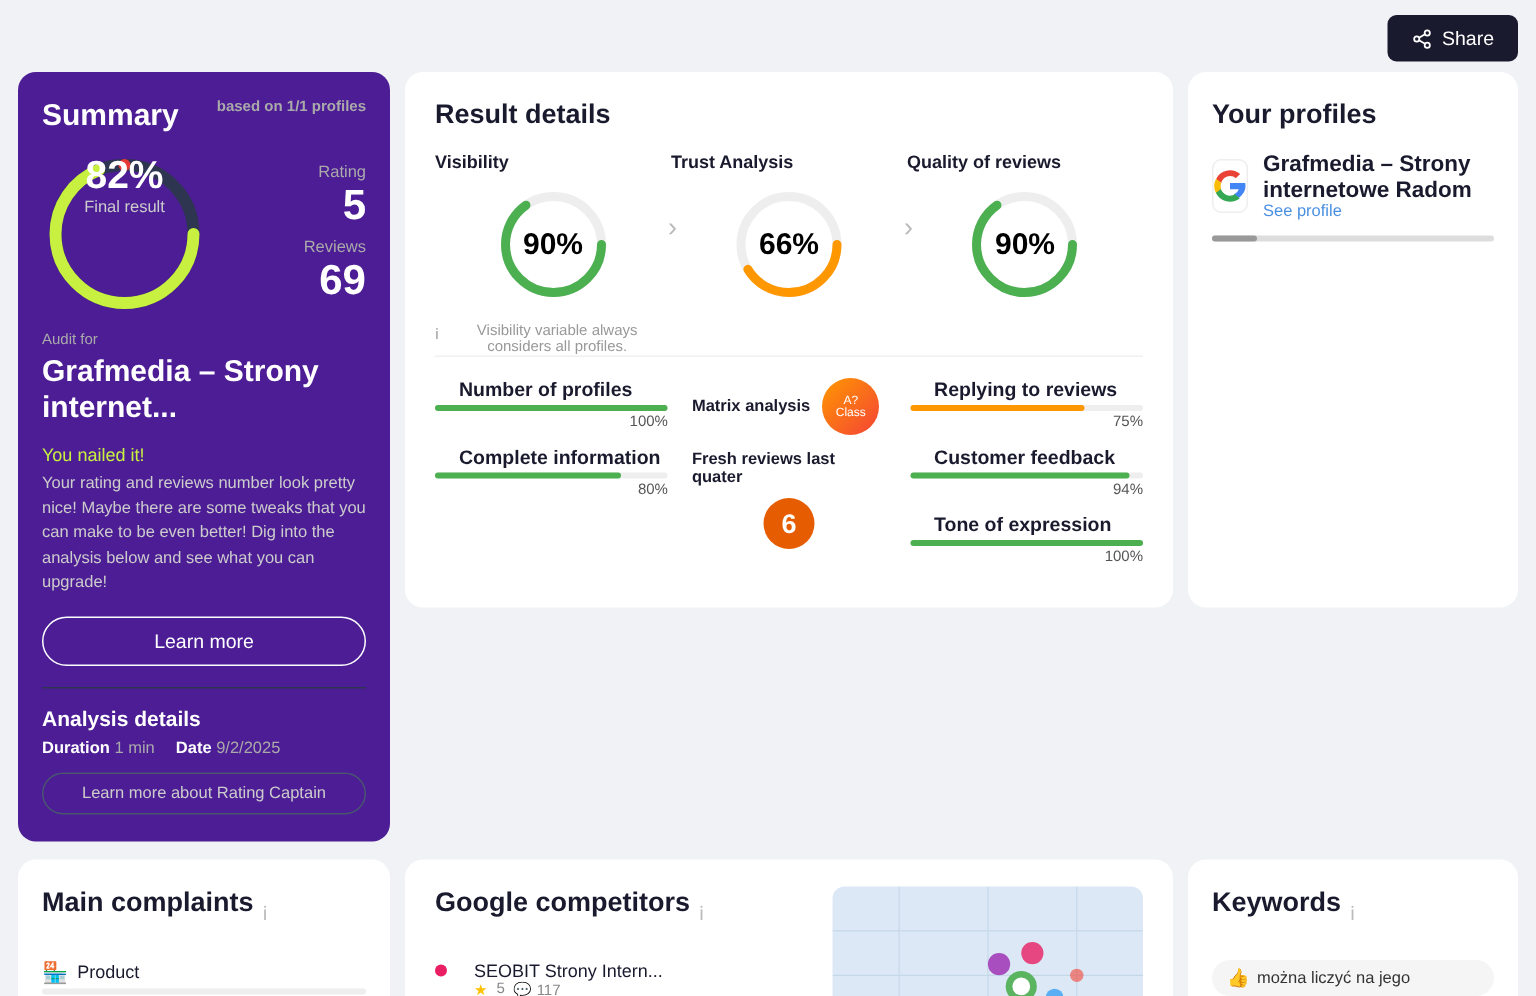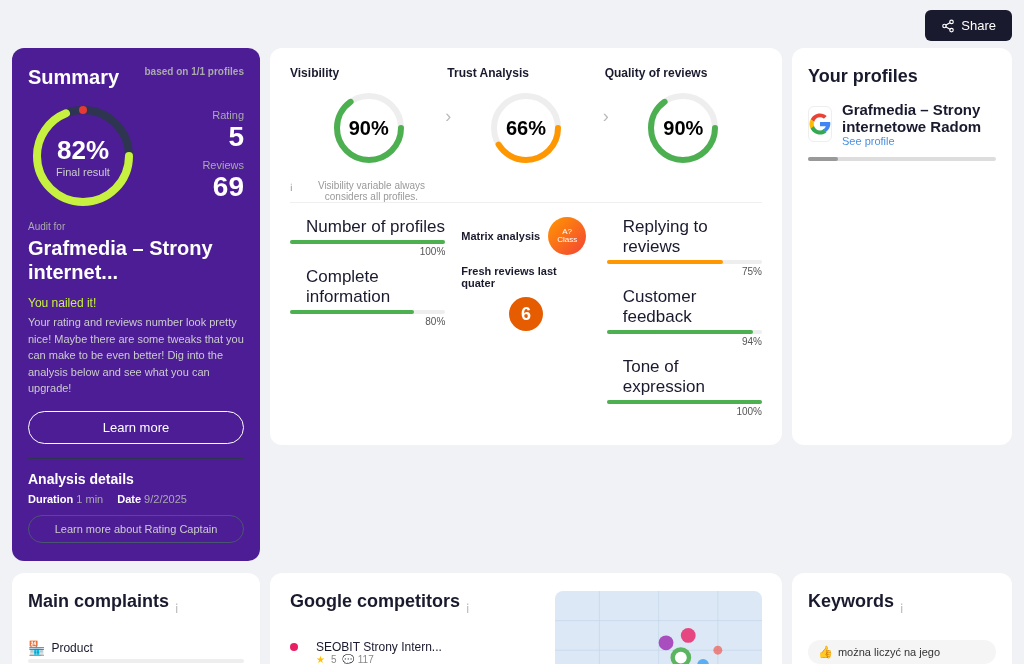--- a/index.html
+++ b/index.html
@@ -56,21 +56,20 @@
     .summary-title { font-size: 20px; font-weight: 700; margin-bottom: 2px; }
     .based-on { font-size: 10px; color: #aaa; text-align: right; font-weight: bold; }
     .summary-header-row { display: flex; justify-content: space-between; align-items: flex-start; margin-bottom: 10px; }
 
     .gauge-area { display: flex; justify-content: space-between; align-items: center; margin-bottom: 10px; }
     .gauge-circle {
       width: 110px;
       height: 110px;
       position: relative;
       display: flex;
-      align-items: center;
       justify-content: center;
     }
     .gauge-circle svg { position: absolute; top: 0; left: 0; }
     .gauge-text { text-align: center; z-index: 1; }
     .gauge-percent { font-size: 26px; font-weight: 800; color: #fff; }
     .gauge-label { font-size: 11px; color: #ccc; }
 
     .rating-reviews { text-align: right; }
     .rating-label { font-size: 11px; color: #aaa; }
     .rating-value { font-size: 28px; font-weight: 800; color: #fff; }
@@ -144,21 +143,21 @@
     .circle-gauge-text { font-size: 20px; font-weight: 700; z-index: 1; }
 
     .visibility-note { font-size: 10px; color: #999; text-align: center; margin-top: 4px; display: flex; align-items: flex-start; gap: 3px; }
 
     .result-bottom { display: flex; gap: 16px; }
     .result-left { flex: 1.2; }
     .result-middle { flex: 1; }
     .result-right { flex: 1.2; }
 
     .sub-metric { margin-bottom: 10px; }
-    .sub-metric-label { font-size: 17px; font-weight: 400; color: #1a1a2e; margin-bottom: 3px; padding-left: 16px; }
+    .sub-metric-label { font-size: 13px; font-weight: 700; color: #1a1a2e; margin-bottom: 3px; padding-left: 16px; }
     .progress-bar { height: 4px; border-radius: 2px; background: #eee; margin-bottom: 2px; }
     .progress-fill { height: 100%; border-radius: 2px; }
     .progress-val { font-size: 10px; color: #555; text-align: right; }
 
     .matrix-badge {
       display: flex;
       align-items: center;
       gap: 8px;
       margin-bottom: 10px;
     }
@@ -318,20 +317,21 @@
       <div class="analysis-title">Analysis details</div>
       <div class="analysis-meta">
         <span><b>Duration</b> <span>1 min</span></span>
         <span><b>Date</b> <span>9/2/2025</span></span>
       </div>
       <button class="learn-more-about-btn">Learn more about Rating Captain</button>
     </div>
   </div>
 
   <div class="result-details-card">
+    <div class="card-title">Result details</div>
     <div class="result-metrics">
 
       <div class="metric-col">
         <div class="metric-label">Visibility</div>
         <div class="circle-gauge">
           <svg width="80" height="80" viewBox="0 0 80 80">
             <circle cx="40" cy="40" r="32" fill="none" stroke="#eee" stroke-width="6"></circle>
             <circle cx="40" cy="40" r="32" fill="none" stroke="#4caf50" stroke-width="6" stroke-dasharray="181 201" stroke-dashoffset="50" stroke-linecap="round"></circle>
           </svg>
           <span class="circle-gauge-text">90%</span>

